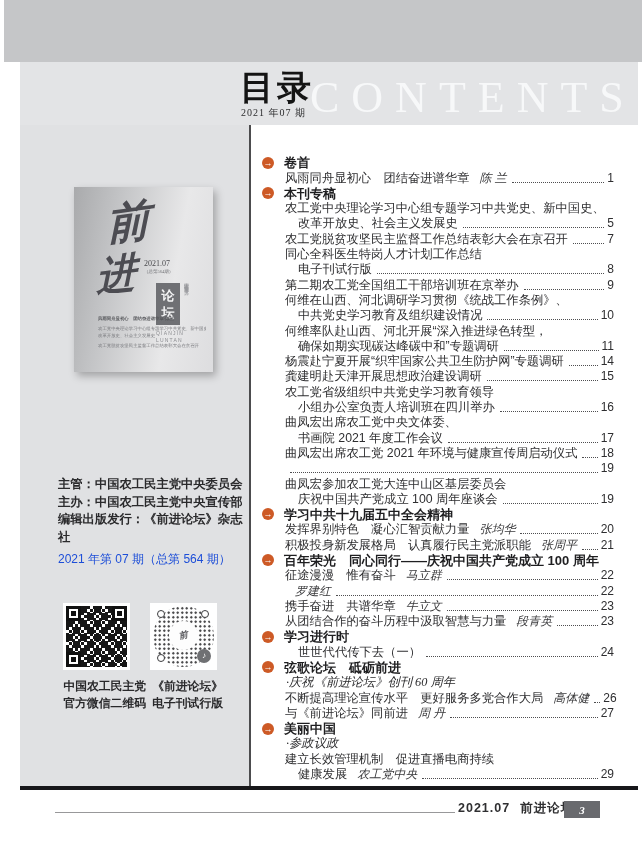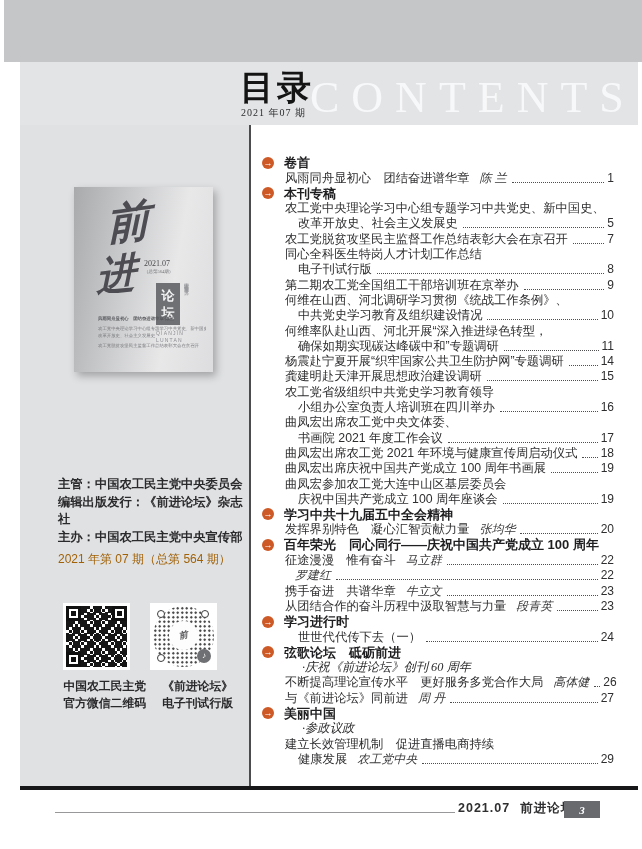--- a/index.html
+++ b/index.html
@@ -39,21 +39,21 @@
     font-size:4.5px;color:#96979b;letter-spacing:0.5px;}
   .cover-pinyin{position:absolute;left:82px;top:143px;font-size:5px;letter-spacing:1.2px;color:#8b8c90;line-height:7px;font-family:var(--sans);}
   .cover-preview{position:absolute;left:24px;top:128px;width:108px;color:#797a7e;}
   .cover-preview .pl{font-size:4.4px;line-height:7px;white-space:nowrap;overflow:hidden;}
   .cover-preview .pl.first{color:#55565a;font-weight:bold;margin-bottom:3px;}
   .cover-preview .pl.gap{margin-top:3px;}
   
   .publisher{position:absolute;left:38px;top:351px;font-family:var(--sans);
     font-weight:bold;font-size:12.3px;color:#2a2a2c;line-height:17.5px;}
   .issue-info{position:absolute;left:38px;top:426px;font-family:var(--sans);
-    font-size:12px;color:#a16207;}
+    font-size:12px;color:#1d4ed8;}
   
   .qr{position:absolute;top:478px;width:67px;height:67px;background:#fff;padding:0;}
   .qr.q1{left:43px;}
   .qr.q2{left:130px;}
   .qr1-inner{position:absolute;left:3px;top:3px;right:3px;bottom:3px;
     background-image:
       repeating-conic-gradient(#161616 0% 25%, transparent 0% 50%),
       repeating-conic-gradient(transparent 0% 25%, #161616 0% 50%);
     background-size:6px 6px,14px 14px;}
   .finder{position:absolute;width:15px;height:15px;border:3px solid #111;background:#fff;box-sizing:border-box;}
@@ -64,37 +64,37 @@
     background-size:4.5px 4.5px;}
   .qr2-center{position:absolute;left:19px;top:18px;width:29px;height:29px;border-radius:50%;background:#fdfdfd;
     display:flex;align-items:center;justify-content:center;}
   .qr2-center span{font-family:var(--serif);font-style:italic;font-weight:bold;font-size:9px;color:#5a5a5e;transform:rotate(-12deg);}
   .ringdot{position:absolute;width:8px;height:8px;border:1.6px solid #3c3c3e;border-radius:50%;background:#fff;box-sizing:border-box;}
   .ringdot.a{left:7px;top:7px;} .ringdot.b{right:8px;top:7px;} .ringdot.c{left:7px;bottom:8px;}
   .qr-logo{position:absolute;right:6px;bottom:7px;width:14px;height:14px;border-radius:50%;background:#6f7073;
     display:flex;align-items:center;justify-content:center;color:#fff;font-size:8px;line-height:14px;}
   .qr-caption{position:absolute;top:553px;width:99px;text-align:right;font-family:var(--sans);
     font-weight:bold;font-size:11.8px;color:#29292b;line-height:16.5px;}
-  .qr-caption.c1{left:27px;} .qr-caption.c2{left:114px;}
+  .qr-caption.c1{left:27px;} .qr-caption.c2{left:104px;}
   
   .toc{position:absolute;left:250px;top:155px;width:388px;}
   .toc-section-title{height:15.3px;line-height:15.3px;display:flex;align-items:center;
     padding-left:12px;font-family:var(--sans);font-weight:bold;font-size:13px;color:#1f1f21;white-space:nowrap;}
   .sec-icon{width:12px;height:12px;border-radius:50%;background:#cd5a26;color:#fff;
     display:inline-flex;align-items:center;justify-content:center;
     font-size:9px;line-height:12px;margin-right:10px;flex:0 0 12px;font-family:var(--sans);font-weight:bold;}
   .toc-line{height:15.3px;display:flex;align-items:flex-end;padding-left:35px;padding-right:24px;
     font-size:12.3px;color:#2e2e30;font-family:Liberation Sans, sans-serif;white-space:nowrap;}
   .toc-line.indent{padding-left:48px;}
   .toc-line .t{line-height:15px;}
   .toc-line .author{font-style:italic;font-size:12px;color:#3a3a3c;margin-left:10px;line-height:15px;}
   .toc-line .dots{flex:1;min-width:6px;border-bottom:1.6px dotted #4e4e50;margin:0 3px 3px 5px;}
   .toc-line .pg{line-height:15px;font-size:12px;}
   .toc-sub{height:15.3px;line-height:15.3px;padding-left:36px;font-style:italic;
-    font-size:12.3px;color:#2b2b2d;font-family:var(--serif);white-space:nowrap;margin-left:16px;}
+    font-size:12.3px;color:#2b2b2d;font-family:var(--serif);white-space:nowrap;}
   
   .bottom-rule{position:absolute;left:20px;top:786px;width:618px;height:4px;background:#17171a;}
   .footer-line{position:absolute;left:55px;top:812px;width:400px;height:1px;background:#98989a;}
   .footer-text{position:absolute;left:458px;top:800px;font-family:var(--sans);font-weight:bold;
     font-size:12.5px;color:#2f2f31;letter-spacing:1px;}
   .footer-text .jn{margin-left:10px;}
   .page-box{position:absolute;left:564px;top:801px;width:36px;height:17px;background:#696a6e;
     display:flex;align-items:center;justify-content:center;}
   .page-box span{color:#fff;font-family:var(--serif);font-style:italic;font-weight:bold;font-size:11px;}
 </style>
@@ -128,22 +128,22 @@
     <div class="cover-preview">
       <div class="pl first">风雨同舟显初心　团结奋进谱华章·陈兰</div>
       <div class="pl">农工党中央理论学习中心组专题学习中共党史、新中国史、</div>
       <div class="pl">改革开放史、社会主义发展史</div>
       <div class="pl gap">农工党脱贫攻坚民主监督工作总结表彰大会在京召开</div>
     </div>
   </div>
 
   <div class="publisher">
     <div>主管：中国农工民主党中央委员会</div>
+    <div>主办：中国农工民主党中央宣传部</div>
     <div>编辑出版发行：《前进论坛》杂志社</div>
-    <div>主办：中国农工民主党中央宣传部</div>
   </div>
 
   <div class="issue-info">2021 年第 07 期（总第 564 期）</div>
 
   <div class="qr q1">
     <div class="qr1-inner"></div>
     <div class="finder tl"></div>
     <div class="finder tr"></div>
     <div class="finder bl"></div>
   </div>
@@ -252,41 +252,46 @@
       <span class="t">书画院 2021 年度工作会议</span>
       <span class="dots"></span>
       <span class="pg">17</span>
     </div>
     <div class="toc-line">
       <span class="t">曲凤宏出席农工党 2021 年环境与健康宣传周启动仪式</span>
       <span class="dots"></span>
       <span class="pg">18</span>
     </div>
     <div class="toc-line">
-      <span class="t">曲凤宏出席庆祝中国共产党成立 100 周年书画展</span>
       <span class="dots"></span>
       <span class="pg">19</span>
     </div>
     <div class="toc-line">
       <span class="t">曲凤宏参加农工党大连中山区基层委员会</span>
     </div>
     <div class="toc-line indent">
       <span class="t">庆祝中国共产党成立 100 周年座谈会</span>
       <span class="dots"></span>
       <span class="pg">19</span>
     </div>
     <div class="toc-section-title">
       <span class="sec-icon">→</span>
       <span>学习中共十九届五中全会精神</span>
     </div>
     <div class="toc-line">
       <span class="t">发挥界别特色　凝心汇智贡献力量</span>
       <span class="author">张均华</span>
       <span class="dots"></span>
       <span class="pg">20</span>
+    </div>
+    <div class="toc-line">
+      <span class="t">积极投身新发展格局　认真履行民主党派职能</span>
+      <span class="author">张周平</span>
+      <span class="dots"></span>
+      <span class="pg">21</span>
     </div>
     <div class="toc-section-title">
       <span class="sec-icon">→</span>
       <span>百年荣光　同心同行——庆祝中国共产党成立 100 周年</span>
     </div>
     <div class="toc-line">
       <span class="t">征途漫漫　惟有奋斗</span>
       <span class="author">马立群</span>
       <span class="dots"></span>
       <span class="pg">22</span>

